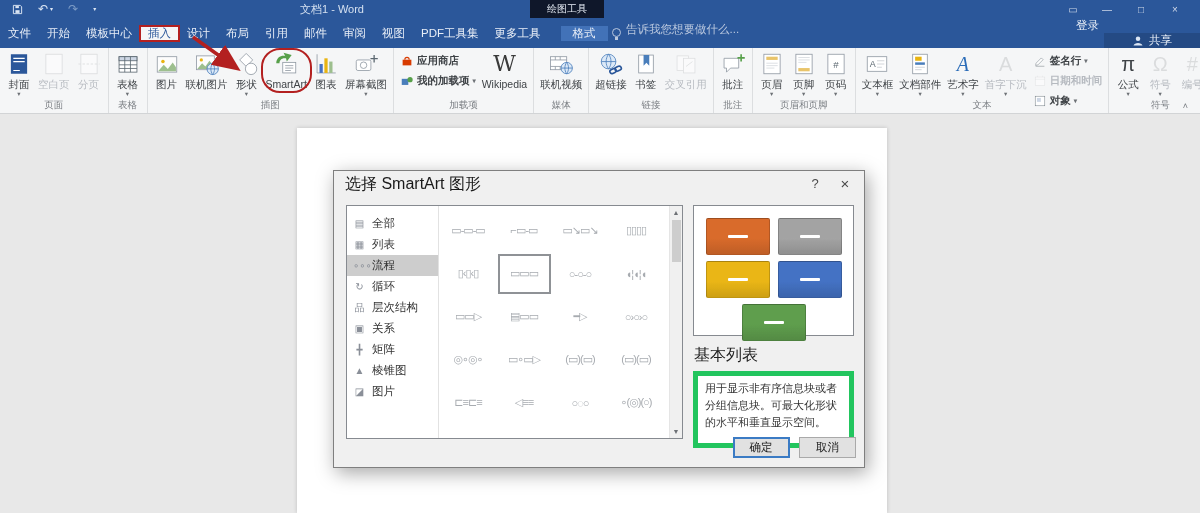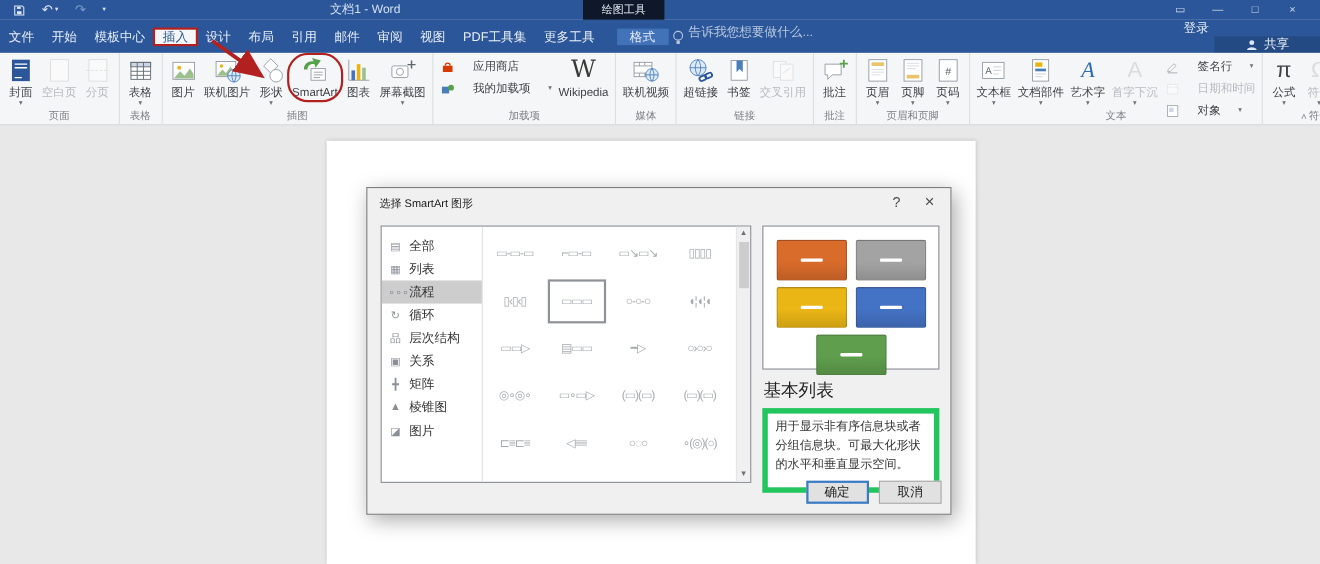--- a/index.html
+++ b/index.html
@@ -34,36 +34,36 @@
   .ribbon { position:absolute; top:48px; left:0; right:0; height:66px; background:#f5f6f7; border-bottom:1px solid #d2d4d6; display:flex; align-items:stretch; z-index:2; }
   .group { position:relative; display:flex; align-items:flex-start; padding:2px 3px 14px; border-right:1px solid #dcdee0; }
   .group-label { position:absolute; bottom:1px; left:0; right:0; text-align:center; font-size:9.5px; color:#7a7e83; white-space:nowrap; }
   .btn-large { display:flex; flex-direction:column; align-items:center; padding:1px 3px; min-width:30px; }
   .icon { display:flex; align-items:center; justify-content:center; }
   .icon svg { width:100%; height:100%; }
   .icon.lg { width:26px; height:26px; font-size:20px; line-height:26px; }
   .icon.sm { width:14px; height:14px; font-size:11px; }
   .btn-large .lbl { font-size:10.5px; color:#3f4347; line-height:12px; margin-top:1px; white-space:nowrap; }
   .arrow { font-size:6.5px; color:#6d7176; line-height:8px; }
-  .btn-small { display:flex; align-items:center; gap:16px; height:19px; padding:0 3px; font-size:10.5px; color:#3f4347; white-space:nowrap; }
+  .btn-small { display:flex; align-items:center; gap:3px; height:19px; padding:0 3px; font-size:10.5px; color:#3f4347; white-space:nowrap;font-weight:bold; }
   .stack { display:flex; flex-direction:column; gap:1px; padding-top:1px; }
   .disabled .lbl, .btn-small.disabled { color:#b6bac0; }
   .disabled .icon { opacity:.55; filter:grayscale(.6); }
   .btn-large.annotated { outline:2.5px solid #b32020; outline-offset:0;border-radius:17px; }
   .collapse-ribbon { position:absolute; right:12px; bottom:2px; font-size:9px; color:#7a7e83; }
 
   
   .red-arrow { position:absolute; left:186px; top:30px; width:66px; height:48px; z-index:6; pointer-events:none; }
 
   
   .page { position:absolute; left:297px; top:128px; width:590px; height:385px; background:#fff; box-shadow:0 0 4px rgba(0,0,0,.18); z-index:1; }
 
   
   .dialog { position:absolute; left:333px; top:170px; width:532px; height:298px; background:#f0f0f0; border:1px solid #7f7f7f; box-shadow:3px 5px 18px rgba(0,0,0,.35); z-index:10; font-size:12px; }
-  .dlg-title { position:absolute; top:0; left:0; right:0; height:27px; display:flex; align-items:center; padding-left:11px; font-size:10px; color:#1a1a1a; }
+  .dlg-title { position:absolute; top:0; left:0; right:0; height:27px; display:flex; align-items:center; padding-left:11px; font-size:16px; color:#1a1a1a; }
   .dlg-controls { position:absolute; right:4px; top:2px; display:flex; }
   .dlg-ctl { width:30px; height:21px; display:flex; align-items:center; justify-content:center; color:#4a4a4a; font-size:13px; }
   .dlg-lists { position:absolute; left:12px; top:34px; width:337px; height:234px; background:#fff; border:1px solid #868a90; display:flex; overflow:hidden; }
   .cats { width:92px; border-right:1px solid #e2e2e2; padding-top:7px; }
   .cat { display:flex; align-items:center; gap:6px; height:21px; padding:0 6px; font-size:11.5px; color:#333; }
   .cat .cicon { width:13px; text-align:center; font-size:10px; color:#8a8f98; }
   .cat.selected { background:#cdcdcd; }
   .gal-wrap { flex:1; display:flex; }
   .gallery { flex:1; display:flex; flex-wrap:wrap; align-content:flex-start; padding:3px 1px; }
   .thumb { width:53px; height:40px; margin:1.5px; display:flex; align-items:center; justify-content:center; color:#a7abb0; font-size:11px; letter-spacing:-1px; border:1px solid transparent; overflow:hidden; }

